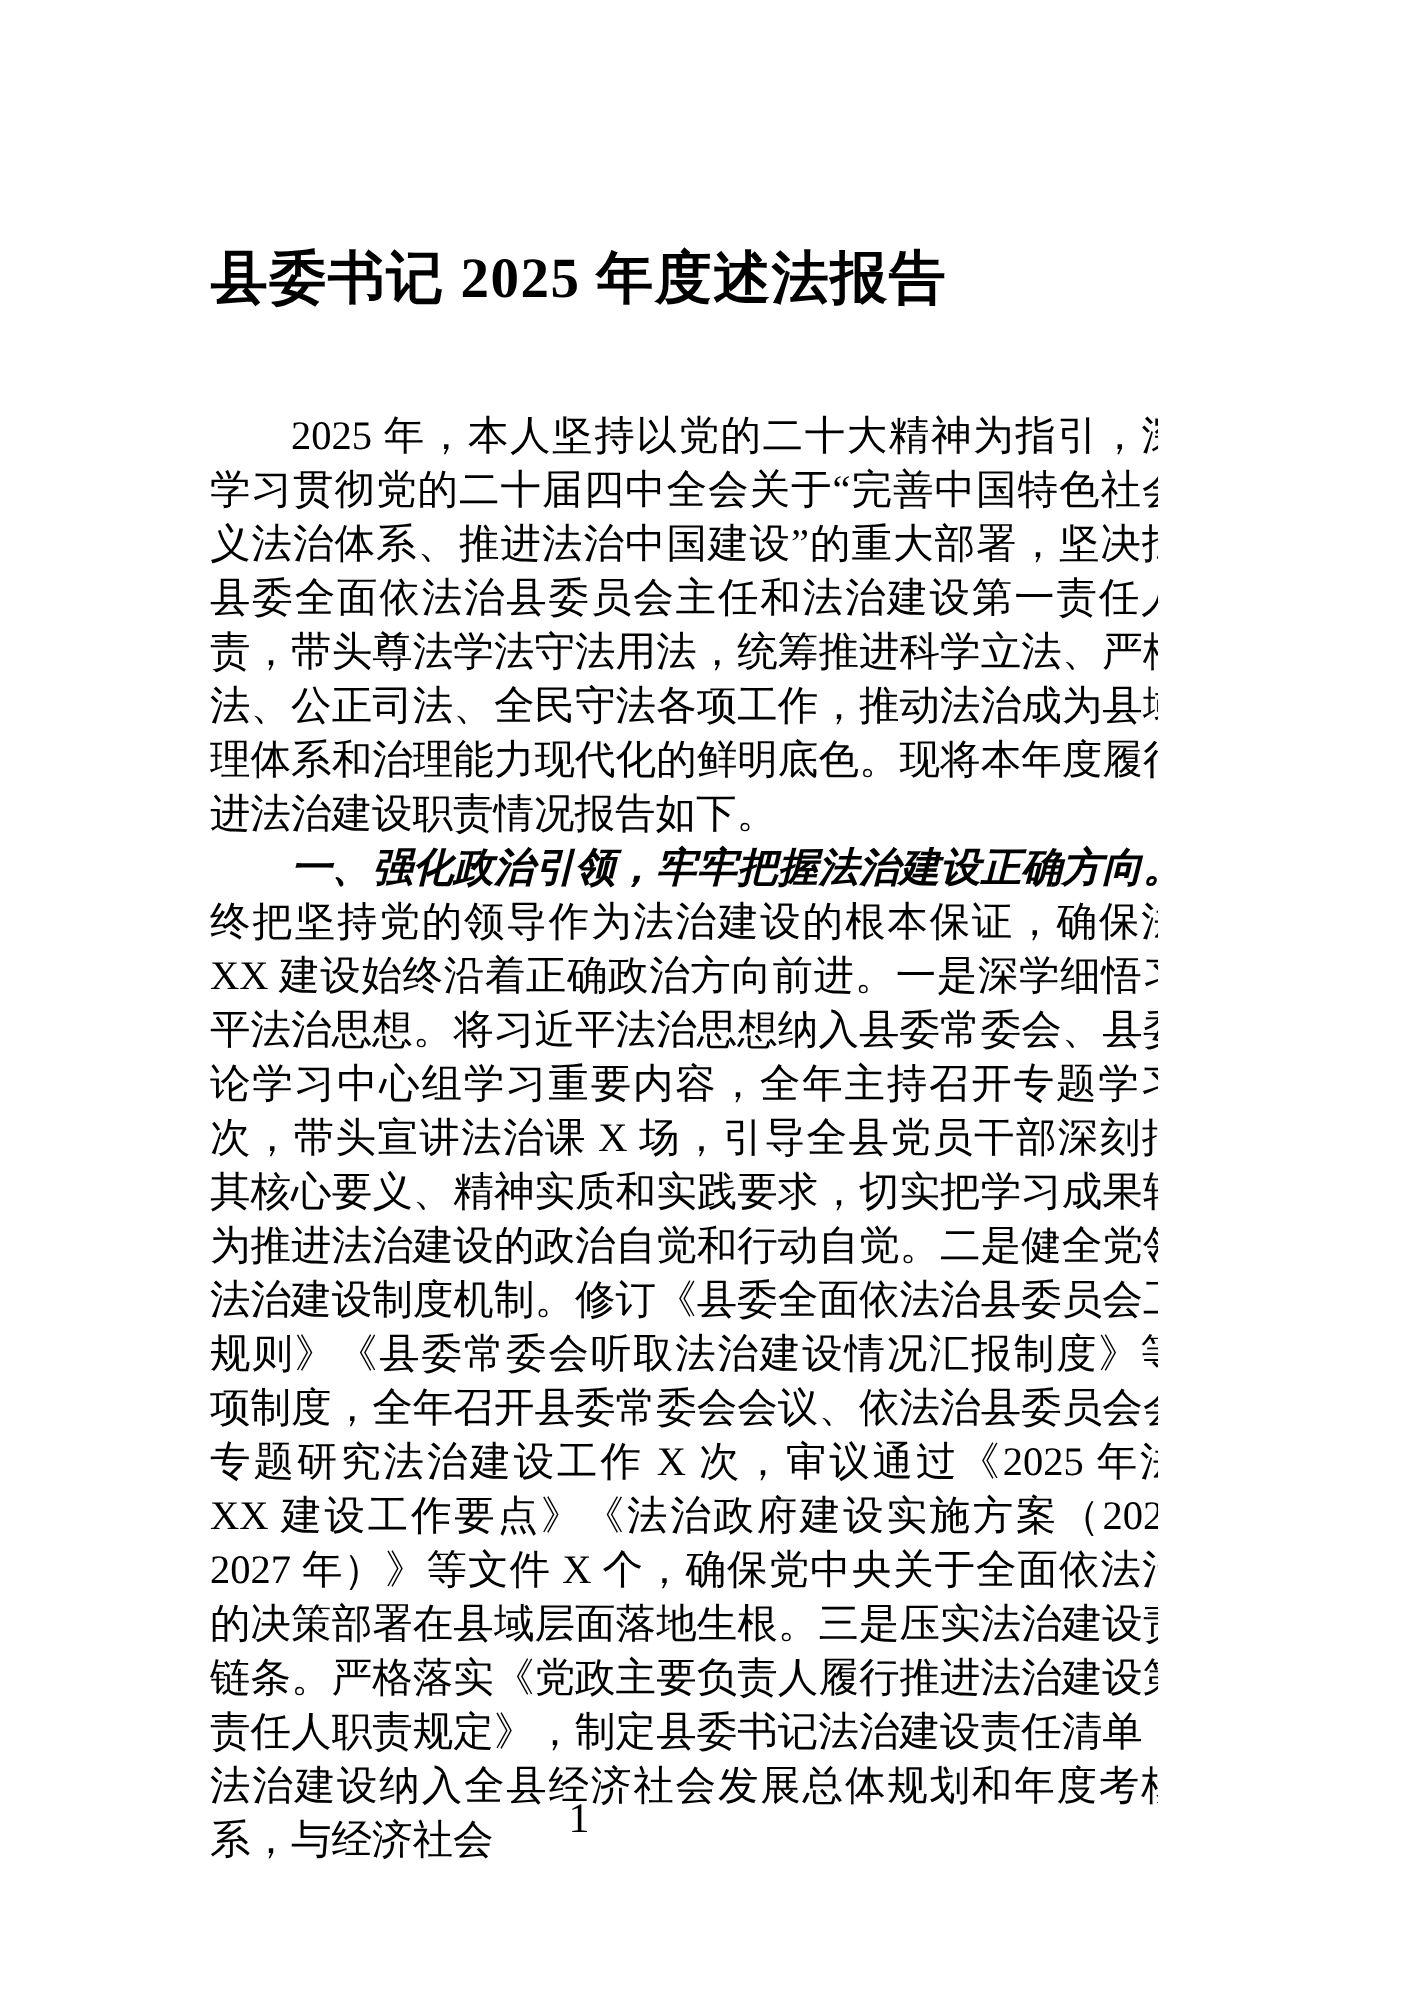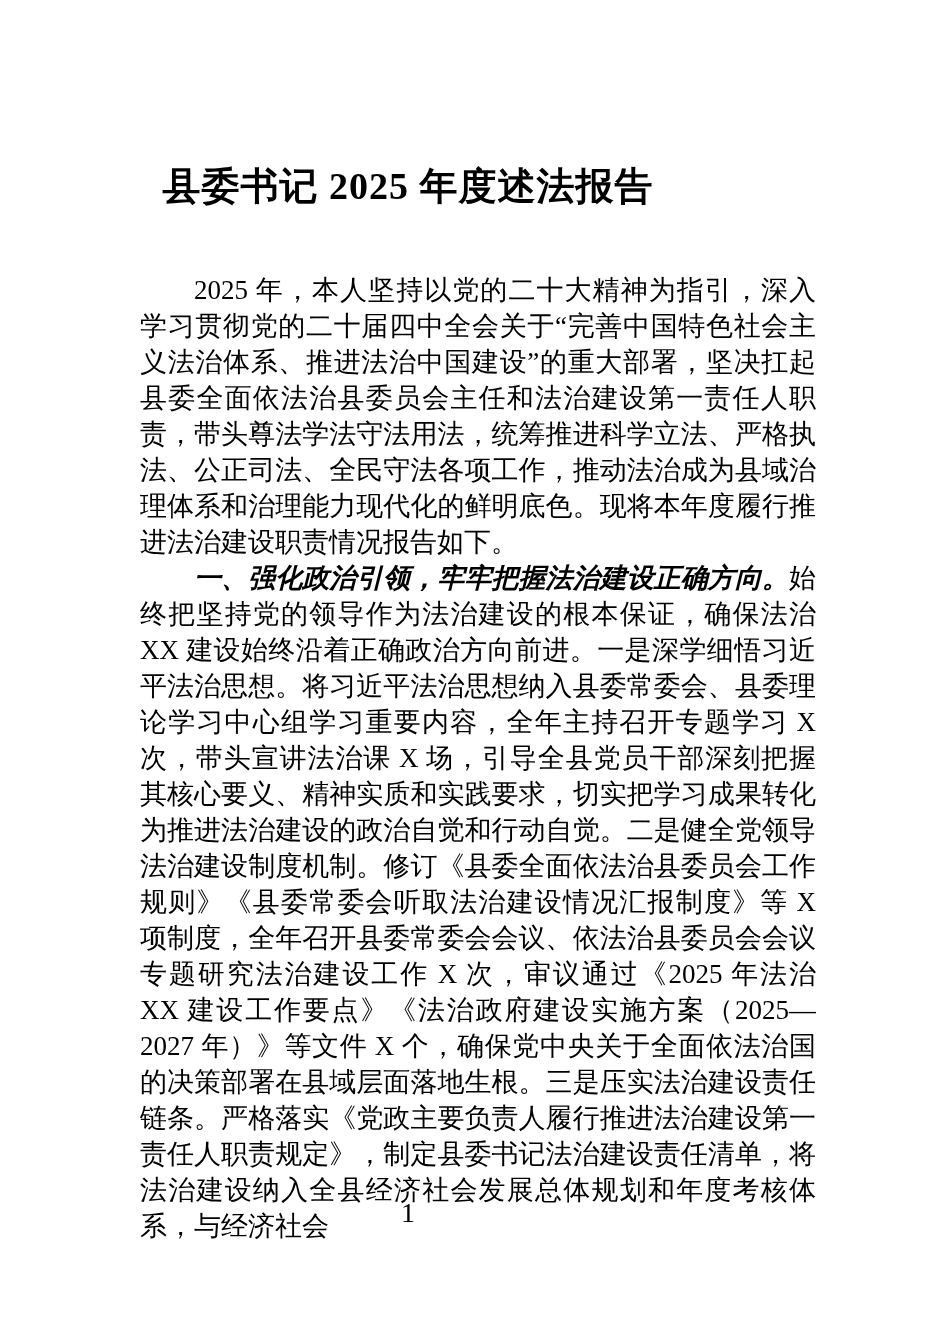--- a/index.html
+++ b/index.html
@@ -8,21 +8,20 @@
     background: #ffffff;
   }
   .page {
     position: relative;
     width: 772px;
     height: 1344px;
     background: #ffffff;
     color: #000000;
     font-family: "Liberation Serif", "DejaVu Serif", serif;
     overflow: hidden;
-    padding-left: 44px;
   }
   .doc-title {
     position: absolute;
     top: 160px;
     left: 0;
     width: 100%;
     margin: 0;
     text-align: center;
     font-size: 38px;
     line-height: 52px;

